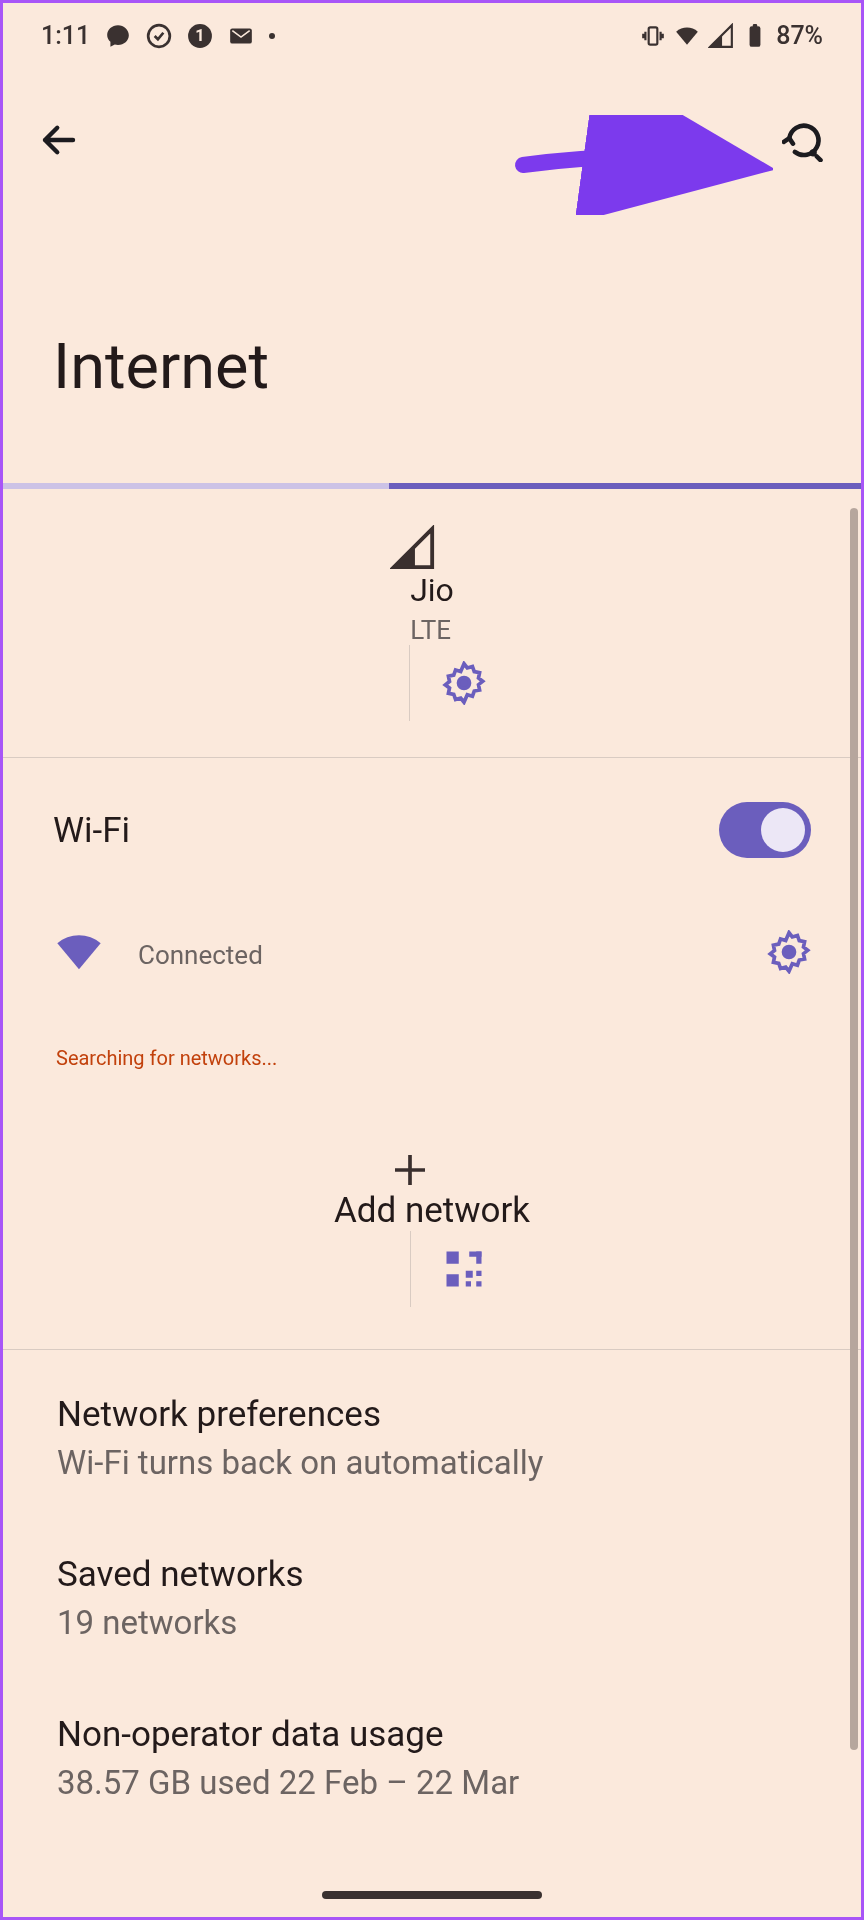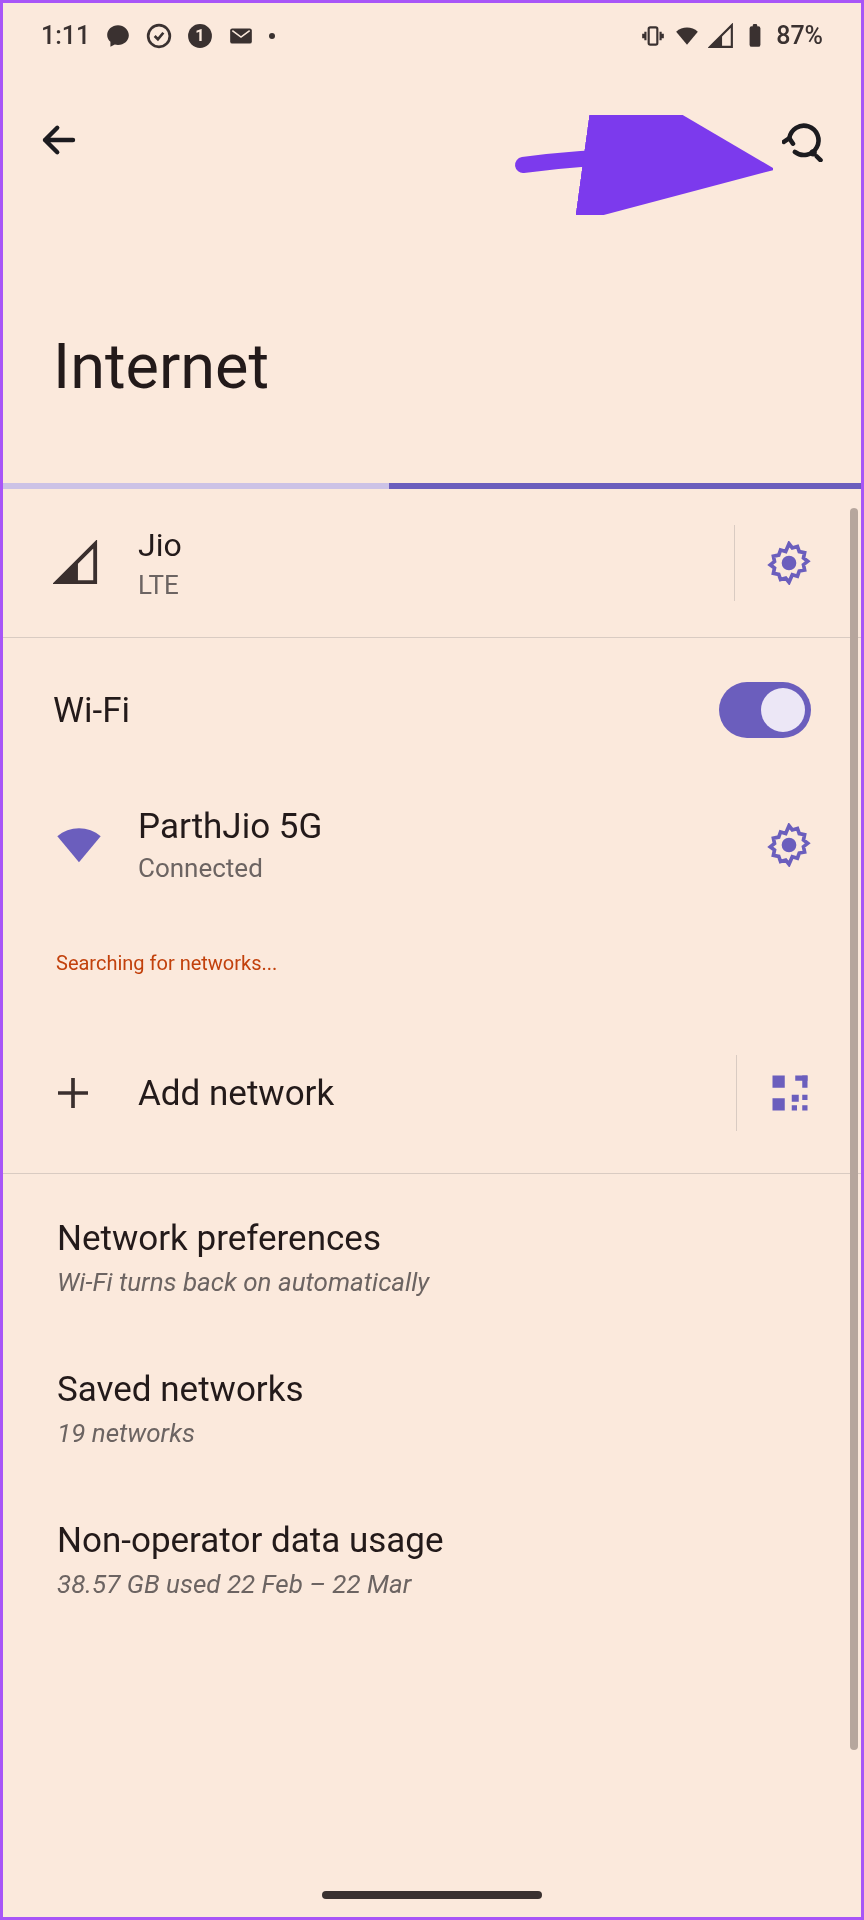--- a/index.html
+++ b/index.html
@@ -79,21 +79,21 @@
       align-items: center;
       padding: 36px 50px 36px 50px;
       min-height: 120px;
     }
     .row-icon-slot { width: 85px; display:flex; align-items:center; justify-content:flex-start; }
     .row-content { flex: 1; }
     .row-title { font-size: 32px; font-weight: 400; color: #231a1a; }
     .row-title-lg { font-size: 35px; font-weight: 400; color: #231a1a; }
     .row-sub { font-size: 26px; color: #6c6462; margin-top: 6px; }
     .row-action { display:flex; align-items:center; padding-left: 30px; }
-    .row-border-bottom { border-bottom: 1.5px solid #d9cbc2; }
+    .row-border-bottom { border-bottom: 1.5px solid #d9cbc2; flex-direction: column; }
     .vdiv { border-left: 1.5px solid #d9cbc2; height: 76px; margin-right: 32px; }
 
     .gear-icon { width: 44px; height: 44px; }
 
     
     .toggle {
       width: 92px; height: 56px; border-radius: 28px;
       background: #6b5ebd; position: relative;
     }
     .toggle-knob {
@@ -103,21 +103,21 @@
     }
 
     .searching {
       padding: 24px 50px 50px 53px;
       font-size: 20px;
       color: #c2410c;
     }
 
     .section-row { padding: 28px 54px; }
     .section-title { font-size: 35px; color: #231a1a; }
-    .section-sub { font-size: 26px; color: #6c6462; margin-top: 8px; font-style: italic; }
+    .section-sub { font-size: 33px; color: #6c6462; margin-top: 8px; }
 
     
     .scroll-hint {
       position: absolute;
       right: 3px;
       top: 505px;
       width: 8px;
       height: 1242px;
       background: #b6a69d;
       border-radius: 4px;
@@ -238,21 +238,20 @@
   </div>
 </div>
 
 <div class="row" style="padding-top:44px;padding-bottom:44px;">
   <div class="row-icon-slot">
     <svg width="52" height="52" viewBox="0 0 24 24">
       <path d="M12 20L2 8c5.5-5 14.5-5 20 0L12 20z" fill="#6b5ebd"></path>
     </svg>
   </div>
   <div class="row-content">
-    <div class="row-title-lg">ParthJio 5G</div>
     <div class="row-sub">Connected</div>
   </div>
   <div class="row-action">
     <svg class="gear-icon" viewBox="0 0 24 24" fill="none" stroke="#6b5ebd" stroke-width="2">
       <circle cx="12" cy="12" r="3" fill="#6b5ebd"></circle>
       <path d="M12 1.5l1.8 2.3 2.8-.8 1 2.8 2.9.6-.6 2.9 2.3 1.8-2.3 1.8.6 2.9-2.9.6-1 2.8-2.8-.8L12 22.5l-1.8-2.3-2.8.8-1-2.8-2.9-.6.6-2.9L1.8 13l2.3-1.8-.6-2.9 2.9-.6 1-2.8 2.8.8z"></path>
     </svg>
   </div>
 </div>
 

